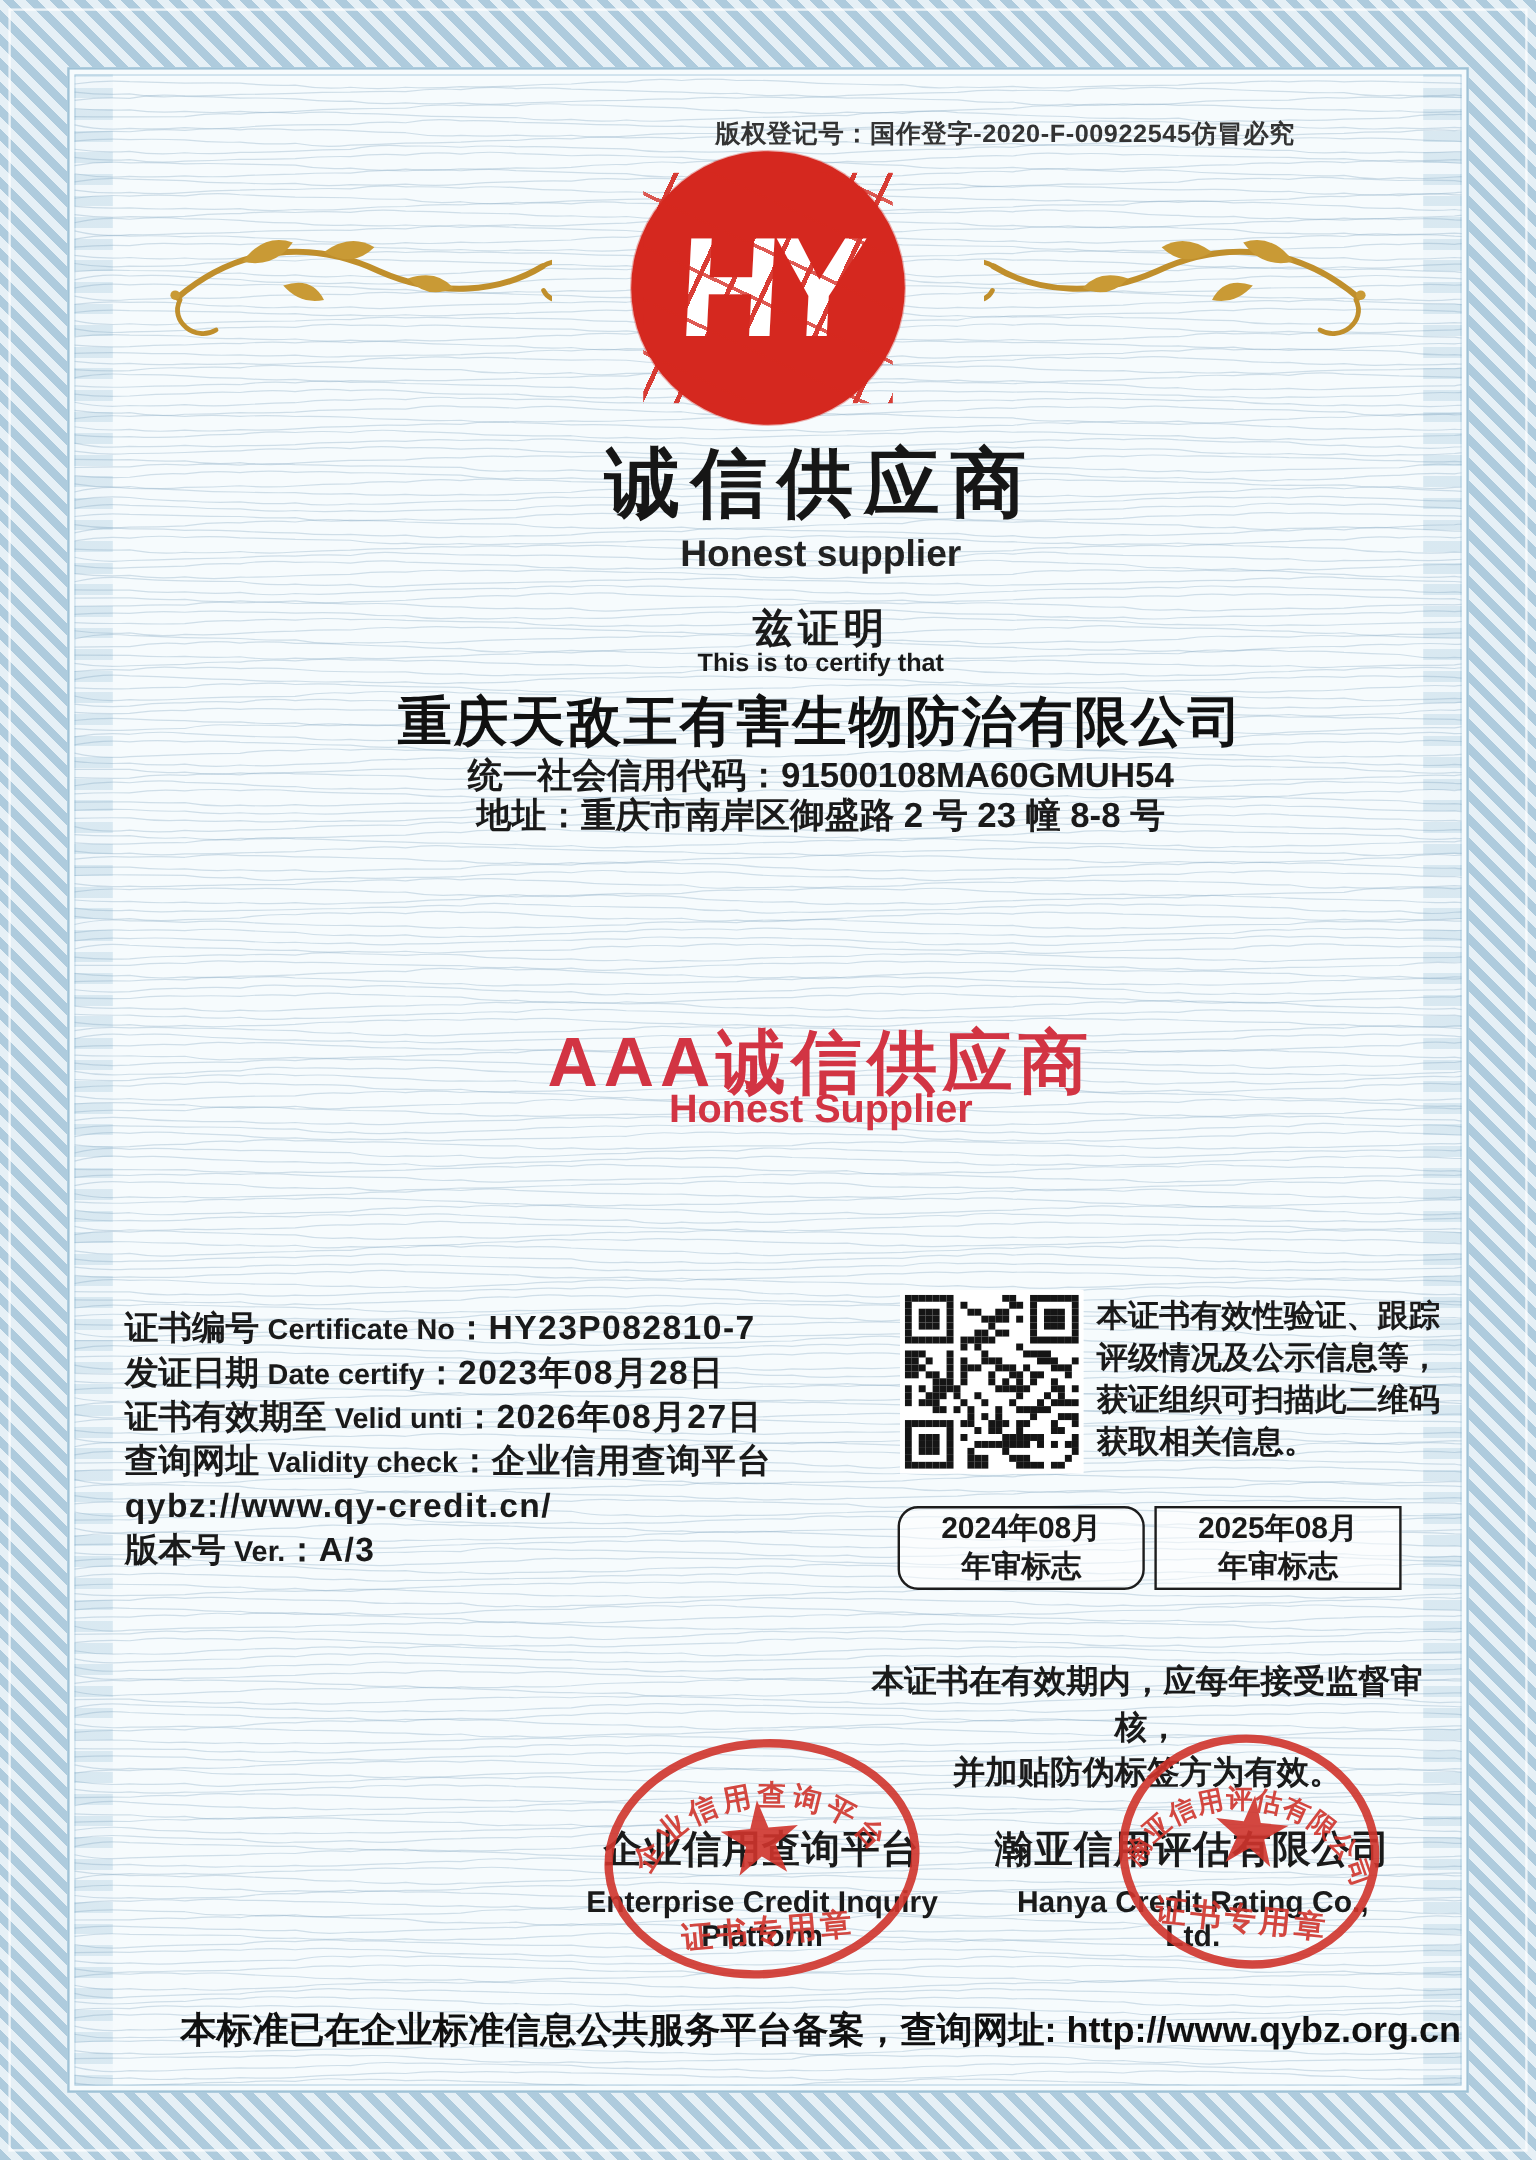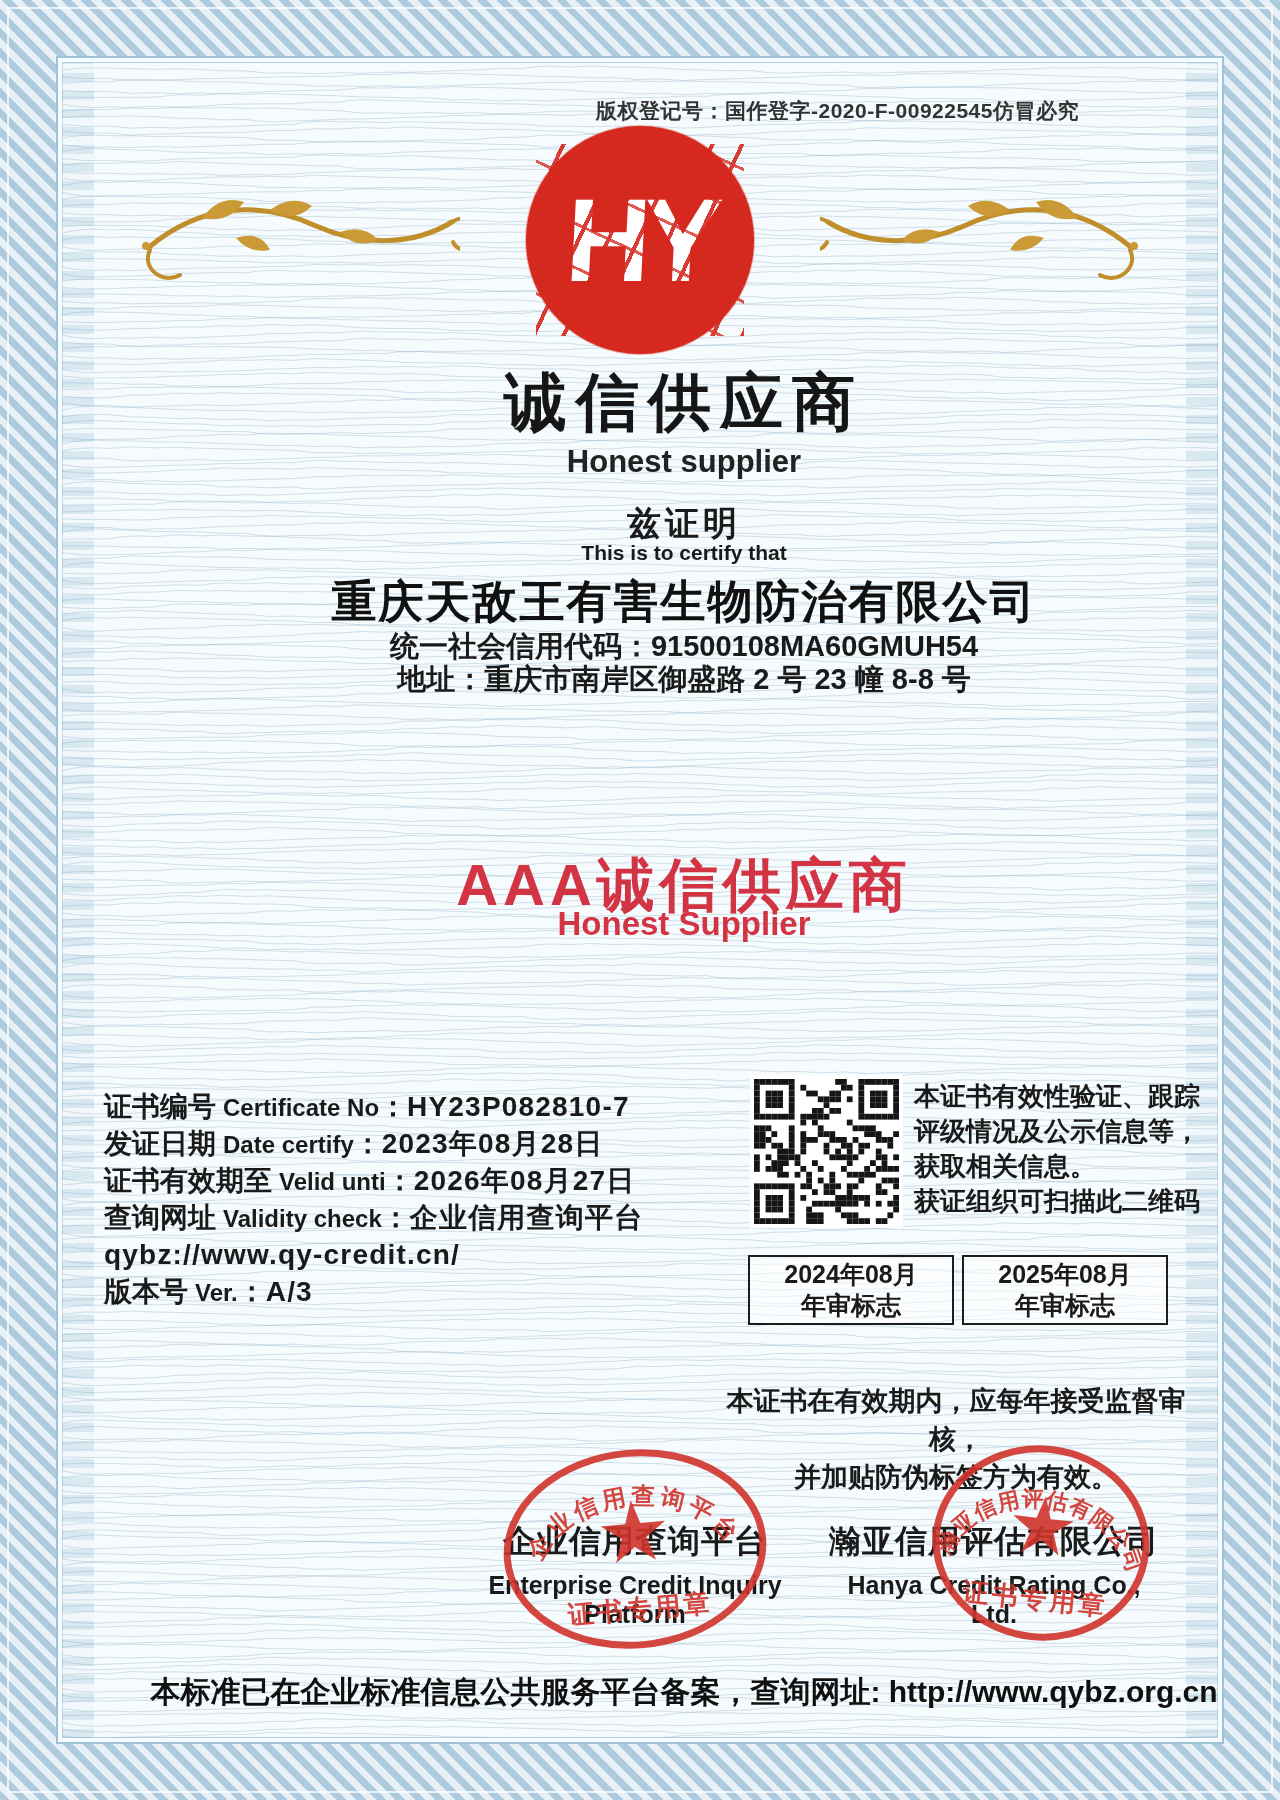--- a/index.html
+++ b/index.html
@@ -56,21 +56,21 @@
   .sep{font-size:28px;font-weight:700;}
   .val{font-size:28px;font-weight:600;letter-spacing:1.2px;}
 
   .qr-wrap{top:1075px;left:750px;background:#fff;padding:4px;line-height:0;}
   #qr rect{fill:#151515;}
 
   .qr-note{top:1079px;left:914px;width:290px;font-size:26px;font-weight:600;line-height:35px;}
 
   .audit-box{top:1255px;width:202px;height:64px;border:2.5px solid #1d1d1d;
     background:rgba(255,255,255,.55);text-align:center;font-size:25px;font-weight:600;line-height:31px;padding-top:2px;box-sizing:content-box;}
-  .audit-box.b1{left:748px;} .audit-box.b2{left:962px;}
+  .audit-box.b1{left:748px;border-radius:17px;} .audit-box.b2{left:962px;}
 
   .supervision{top:1334px;left:706px;width:500px;text-align:center;font-size:27px;font-weight:600;line-height:38px;margin-top:48px;}
 
   .org{top:1520px;text-align:center;}
   .org.left{left:475px;width:320px;}
   .org.right{left:826px;width:336px;}
   .org-cn{font-size:32px;font-weight:800;letter-spacing:1px;}
   .org-en{font-size:25px;font-weight:600;margin-top:7px;}
 
   .seal{pointer-events:none;opacity:.9;}
@@ -694,22 +694,22 @@
         <rect x="104.4" y="139.2" width="5.8" height="5.8"></rect>
         <rect x="110.2" y="139.2" width="5.8" height="5.8"></rect>
         <rect x="121.8" y="139.2" width="5.8" height="5.8"></rect>
         <rect x="127.6" y="139.2" width="5.8" height="5.8"></rect>
       </svg>
   </div>
 
   <div class="abs qr-note">
     <div>本证书有效性验证、跟踪</div>
     <div>评级情况及公示信息等，</div>
+    <div>获证组织可扫描此二维码</div>
     <div>获取相关信息。</div>
-    <div>获证组织可扫描此二维码</div>
   </div>
 
   <div class="abs audit-box b1">
     <div>2024年08月</div>
     <div>年审标志</div>
   </div>
   <div class="abs audit-box b2">
     <div>2025年08月</div>
     <div>年审标志</div>
   </div>

